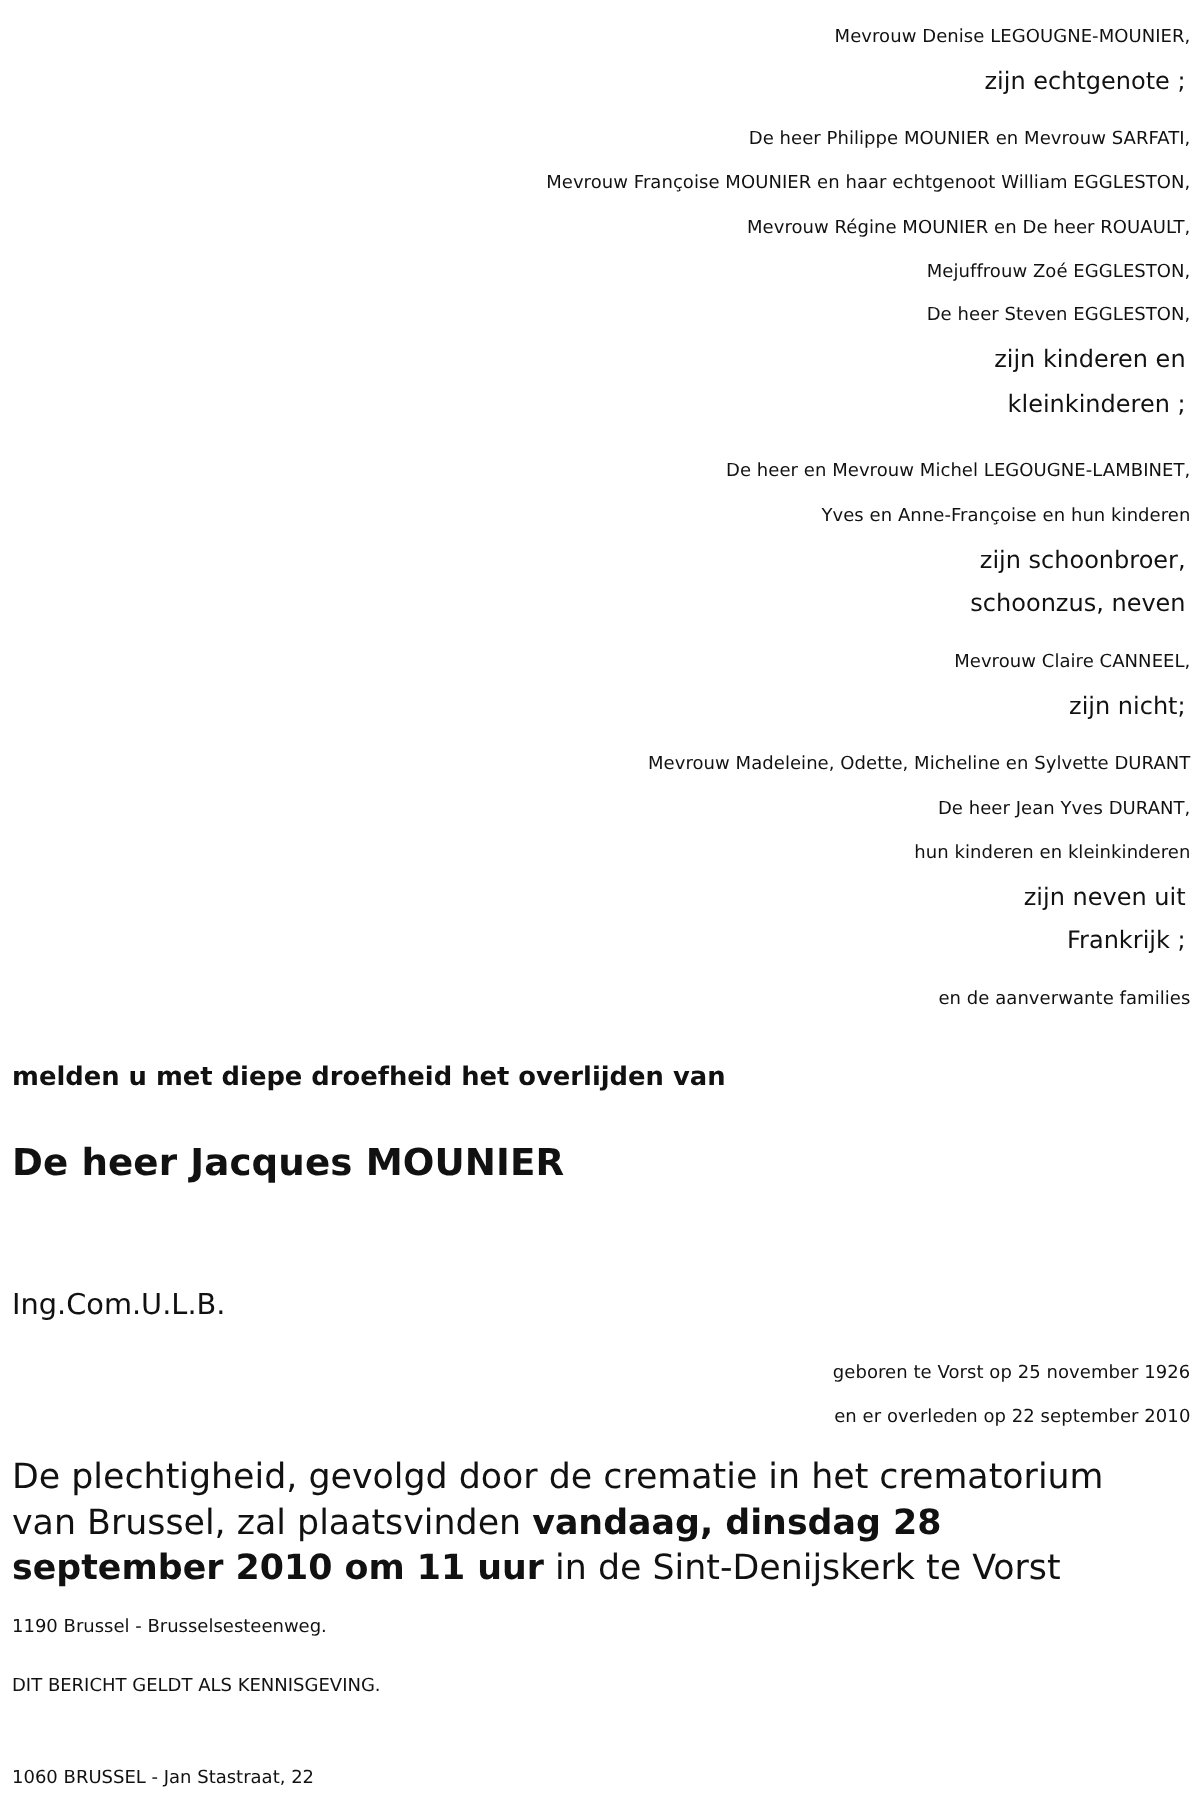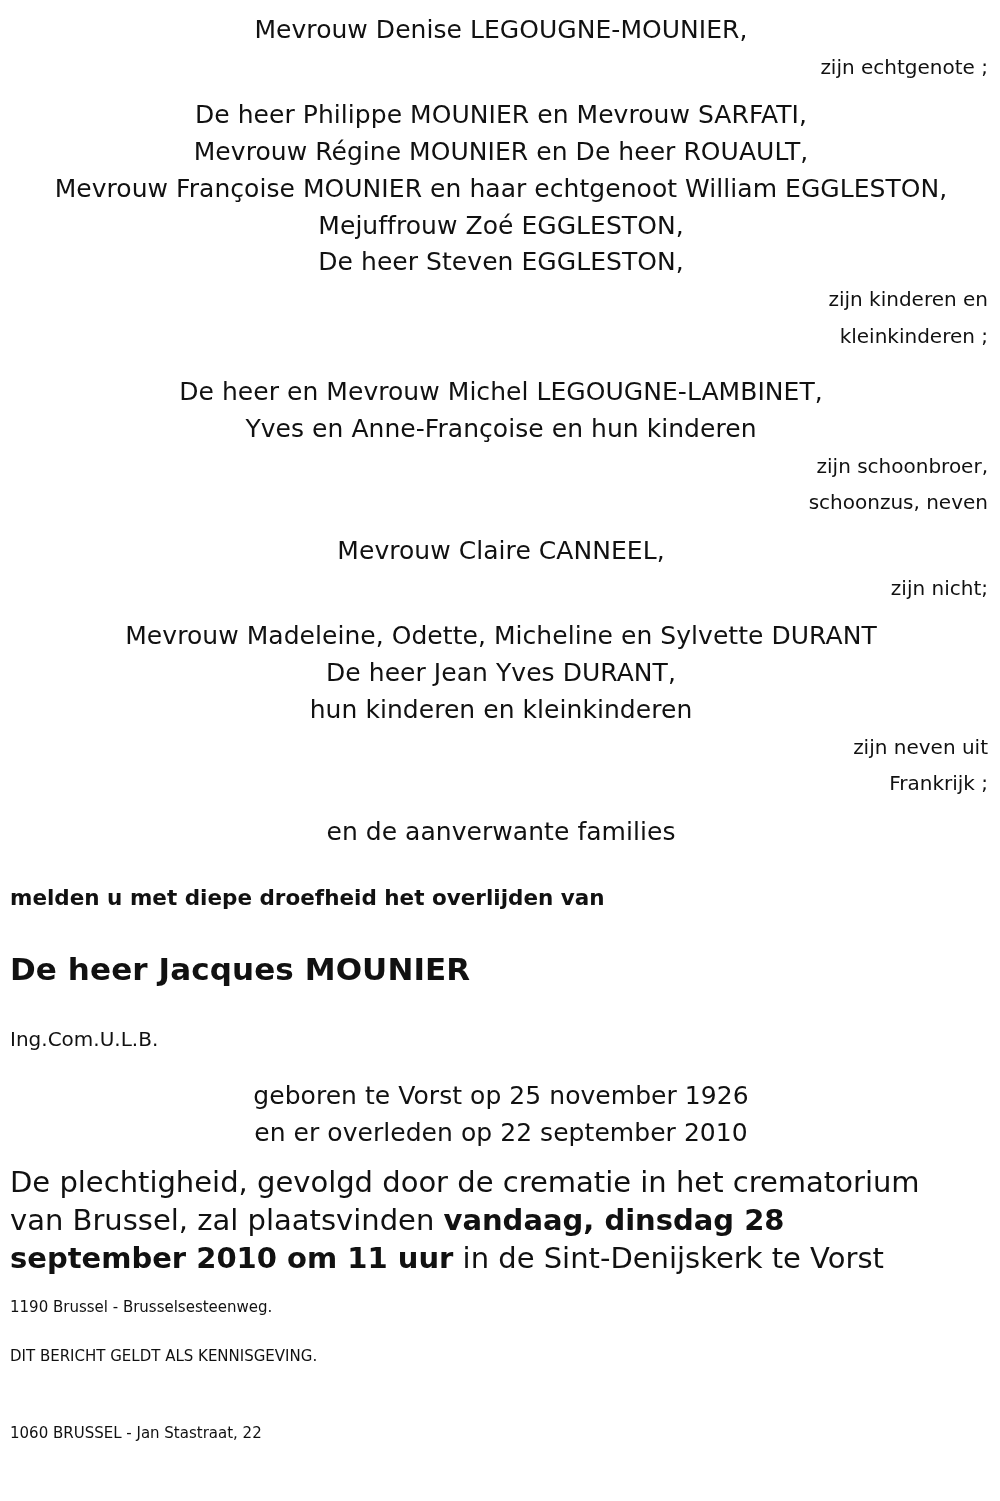--- a/index.html
+++ b/index.html
@@ -22,25 +22,25 @@
     position: absolute;
     left: 0;
     top: 0;
     width: 1000px;
     padding: 12px 8px 0 10px;
     box-sizing: border-box;
   }
 
   
   .line {
-    font-size: 25px;
+    font-size: 15px;
     line-height: 36.8px;
     letter-spacing: 0.05px;
     white-space: pre;
-    text-align: center;
+    text-align: right;
   }
 
   .rel {
     font-size: 20px;
     line-height: 36.5px;
     text-align: right;
     padding-right: 4px;
     white-space: pre;
   }
 
@@ -61,23 +61,24 @@
 
   .deceased-name {
     font-size: 31px;
     font-weight: 700;
     line-height: 44px;
     letter-spacing: 0.1px;
     white-space: pre;
   }
 
   .qualification {
-    font-size: 20px;
+    font-size: 24px;
     line-height: 36px;
     white-space: pre;
+    margin-top: 48px;
   }
 
   .dates .line { line-height: 37px; }
 
   .ceremony {
     font-size: 29px;
     line-height: 38px;
     max-width: 960px;
   }
   .ceremony b { font-weight: 700; }
@@ -97,22 +98,22 @@
 
   <div class="block">
     <div class="line">Mevrouw Denise LEGOUGNE-MOUNIER,</div>
     <div class="rel">zijn echtgenote ;</div>
   </div>
 
   <div class="gap-sm"></div>
 
   <div class="block">
     <div class="line">De heer Philippe MOUNIER en Mevrouw SARFATI,</div>
+    <div class="line">Mevrouw Françoise MOUNIER en haar echtgenoot William EGGLESTON,</div>
     <div class="line">Mevrouw Régine MOUNIER en De heer ROUAULT,</div>
-    <div class="line">Mevrouw Françoise MOUNIER en haar echtgenoot William EGGLESTON,</div>
     <div class="line">Mejuffrouw Zoé EGGLESTON,</div>
     <div class="line">De heer Steven EGGLESTON,</div>
     <div class="rel">zijn kinderen en</div>
     <div class="rel">kleinkinderen ;</div>
   </div>
 
   <div class="gap-md"></div>
 
   <div class="block">
     <div class="line">De heer en Mevrouw Michel LEGOUGNE-LAMBINET,</div>

